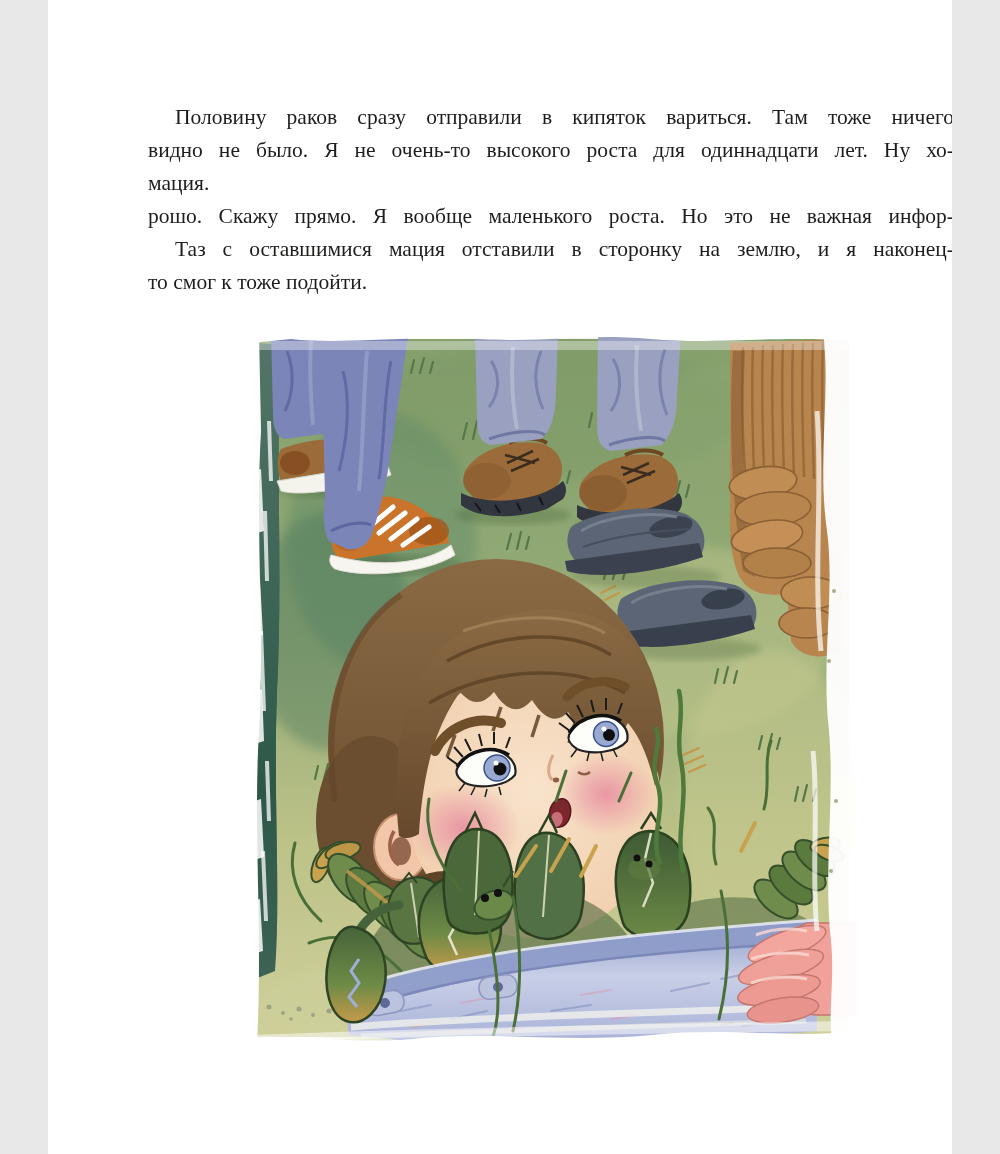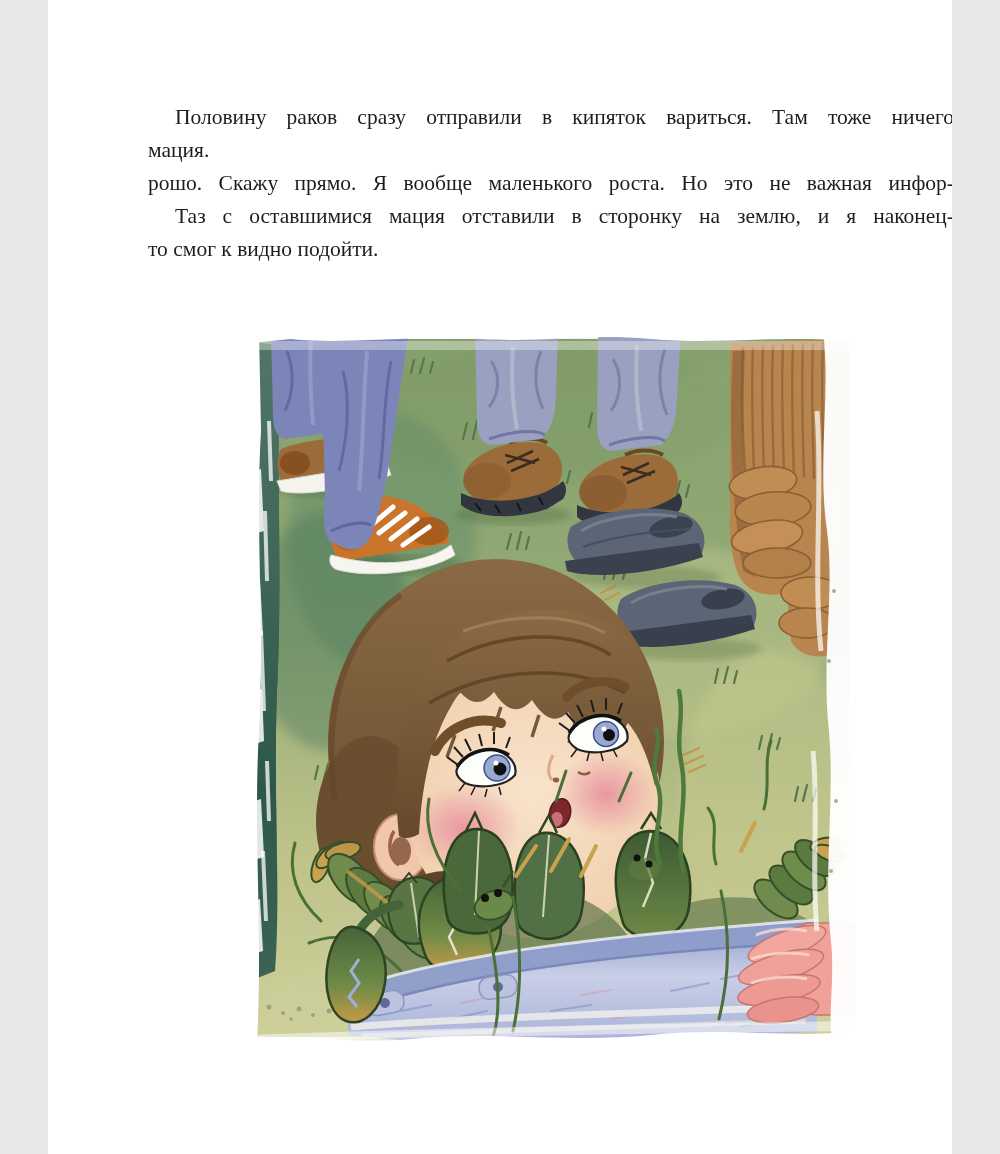--- a/index.html
+++ b/index.html
@@ -32,24 +32,25 @@
   .f-loafer    { fill:var(--c-loafer,#5c6575); }
   .f-hand      { fill:var(--c-hand,#f0a29a); }
 </style>
 </head>
 <body>
 
 <div class="page">
 
   <div class="text-block">
     <div class="tline tfirst">Половину раков сразу отправили в кипяток вариться. Там тоже ничего</div>
+    <div class="tline">видно не было. Я не очень-то высокого роста для одиннадцати лет. Ну хо-</div>
     <div class="tline tlast">мация.</div>
     <div class="tline">рошо. Скажу прямо. Я вообще маленького роста. Но это не важная инфор-</div>
     <div class="tline tfirst">Таз с оставшимися мация отставили в сторонку на землю, и я наконец-</div>
-    <div class="tline tlast">то смог к видно подойти.</div>
+    <div class="tline tlast">то смог к тоже подойти.</div>
   </div>
 
   <div class="illustration">
   <svg viewBox="0 0 605 712" xmlns="http://www.w3.org/2000/svg">
     <defs>
       <linearGradient id="bgGrad" x1="0" y1="0" x2="0" y2="1">
         <stop offset="0" stop-color="#85a06b"></stop>
             <stop offset="0.42" stop-color="#94ab77"></stop>
         <stop offset="0.72" stop-color="#bcc288"></stop>
             <stop offset="1" stop-color="#cfcf9a"></stop>

